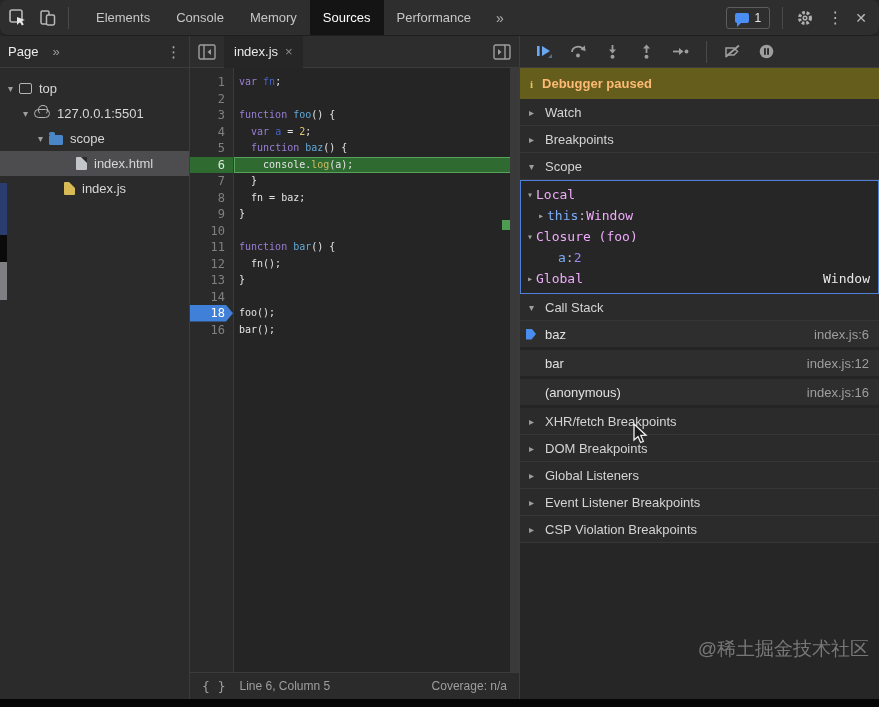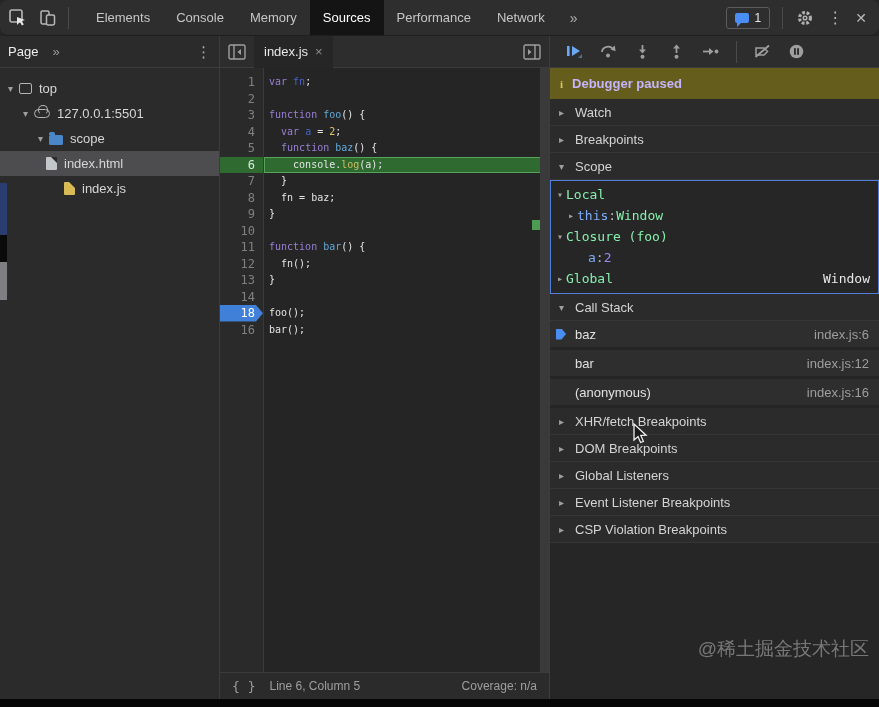--- a/index.html
+++ b/index.html
@@ -20,21 +20,21 @@
   .chat-ic { position:relative; width:14px; height:10px; background:#4a8df5; border-radius:2px; }
   .chat-ic::after { content:""; position:absolute; left:2px; bottom:-4px; border:4px solid transparent; border-top-color:#4a8df5; border-left-color:#4a8df5; border-width:3px; }
   .issues-count { color:#e8e8e8; font-size:12px; }
   .glyph { color:#b8b8b8; font-size:16px; line-height:1; cursor:pointer; }
   .glyph.close { font-size:14px; }
 
   
   .main { display:flex; height:663px; }
 
   
-  .sidebar { width:220px; background:#2b2b2b; border-right:1px solid #3c3c3c; display:flex; flex-direction:column; }
+  .sidebar { width:190px; background:#2b2b2b; border-right:1px solid #3c3c3c; display:flex; flex-direction:column; }
   .side-header { height:32px; display:flex; align-items:center; border-bottom:1px solid #3c3c3c; padding:0 8px; gap:14px; }
   .side-header .pg { color:#eeeeee; font-size:13px; }
   .side-header .mr { color:#9a9a9a; font-size:13px; }
   .side-header .kebab { margin-left:auto; color:#b0b0b0; font-size:15px; }
   .tree { padding-top:8px; }
   .tree-row { height:25px; display:flex; align-items:center; font-size:13px; color:#d6d6d6; cursor:pointer; }
   .tree-row.selected { background:#4d4d50; }
   .tree-arrow { width:13px; color:#9e9e9e; font-size:10px; text-align:center; flex:none; }
   .ico { flex:none; margin:0 7px 0 2px; position:relative; }
   .ico-frame { width:13px; height:11px; border:1.5px solid #b4b4b4; border-radius:2px; }
@@ -70,28 +70,28 @@
   .status-bar { height:27px; border-top:1px solid #3c3c3c; background:#2b2b2b; display:flex; align-items:center; font-size:12px; color:#9e9e9e; padding:0 12px; gap:14px; }
   .braces { font-family:"DejaVu Sans Mono", monospace; font-size:13px; cursor:pointer; }
   .cov { margin-left:auto; }
 
   
   .rightpanel { flex:1; background:#262626; display:flex; flex-direction:column; }
   .dbg-toolbar { height:32px; background:#2d2d2d; border-bottom:1px solid #3c3c3c; display:flex; align-items:center; gap:17px; padding-left:16px; }
   .dbg-ic { width:17px; height:15px; cursor:pointer; flex:none; }
   .paused-banner { height:31px; background:#655d1c; display:flex; align-items:center; gap:9px; padding-left:10px; }
   .paused-banner .info { color:#d6c75e; font-size:11px; font-weight:bold; font-family:"Liberation Serif", serif; }
-  .paused-banner .txt { color:#c4b5fd; font-size:13px; font-weight:bold; }
+  .paused-banner .txt { color:#fdba74; font-size:13px; font-weight:bold; }
   .section { height:27px; background:#2b2b2b; border-bottom:1px solid #363636; display:flex; align-items:center; padding-left:9px; gap:7px; cursor:pointer; }
   .sec-arrow { color:#9e9e9e; font-size:10px; width:9px; }
   .sec-label { color:#d4d4d4; font-size:13px; }
   .scope-box { border:1px solid #4f7fd6; background:#262626; padding:3px 0 4px 0; }
   .scope-row { height:21px; display:flex; align-items:center; font-family:"DejaVu Sans Mono", monospace; font-size:13px; }
   .scope-row .sec-arrow { flex:none; }
-  .scope-white { color:#86efac; } .scope-blue { color:#7cacf8; } .scope-purple { color:#9d86f0; }
+  .scope-white { color:#f0abfc; } .scope-blue { color:#7cacf8; } .scope-purple { color:#9d86f0; }
   .scope-sep { color:#bdbdbd; }
   .scope-right { margin-left:auto; padding-right:8px; color:#e8e8e8; }
   .frames { background:#252525; }
   .frame { height:26px; background:#2e2e2e; margin-bottom:3px; display:flex; align-items:center; padding:0 10px 0 6px; cursor:pointer; }
   .frame-mark { width:10px; height:11px; margin-right:9px; flex:none; }
   .frame-mark.on { background:#4a8df0; clip-path:polygon(0 0,55% 0,100% 50%,55% 100%,0 100%); }
   .frame-name { color:#e0e0e0; font-size:13px; }
   .frame-loc { margin-left:auto; color:#9e9e9e; font-size:13px; }
   .panel-rest { flex:1; background:#262626; }
 
@@ -121,21 +121,20 @@
           </svg>
       </span>
       <span class="v-div"></span>
     </div>
     <div class="top-tabs">
         <div class="top-tab">Elements</div>
         <div class="top-tab">Console</div>
         <div class="top-tab">Memory</div>
         <div class="top-tab active">Sources</div>
         <div class="top-tab">Performance</div>
-        <div class="top-tab">Network</div>
       </div>
     <span class="more-tabs">»</span>
     <div class="tb-right">
       <span class="issues-btn">
         <span class="chat-ic"></span>
         <span class="issues-count">1</span>
       </span>
       <span class="v-div"></span>
       <span class="tb-icon">
         <svg width="18" height="18" viewBox="0 0 18 18">
@@ -166,21 +165,21 @@
           <div class="tree-row" style="padding-left: 19px;">
             <span class="tree-arrow">▾</span>
             <span class="ico ico-cloud"></span>
             <span>127.0.0.1:5501</span>
           </div>
           <div class="tree-row" style="padding-left: 34px;">
             <span class="tree-arrow">▾</span>
             <span class="ico ico-folder"></span>
             <span>scope</span>
           </div>
-          <div class="tree-row selected" style="padding-left: 31px;">
+          <div class="tree-row selected" style="padding-left: 61px;">
             <span class="tree-arrow"></span>
             <span class="ico ico-file-html ico-file"></span>
             <span>index.html</span>
           </div>
           <div class="tree-row" style="padding-left: 49px;">
             <span class="tree-arrow"></span>
             <span class="ico ico-file-js ico-file"></span>
             <span>index.js</span>
           </div>
         </div>

